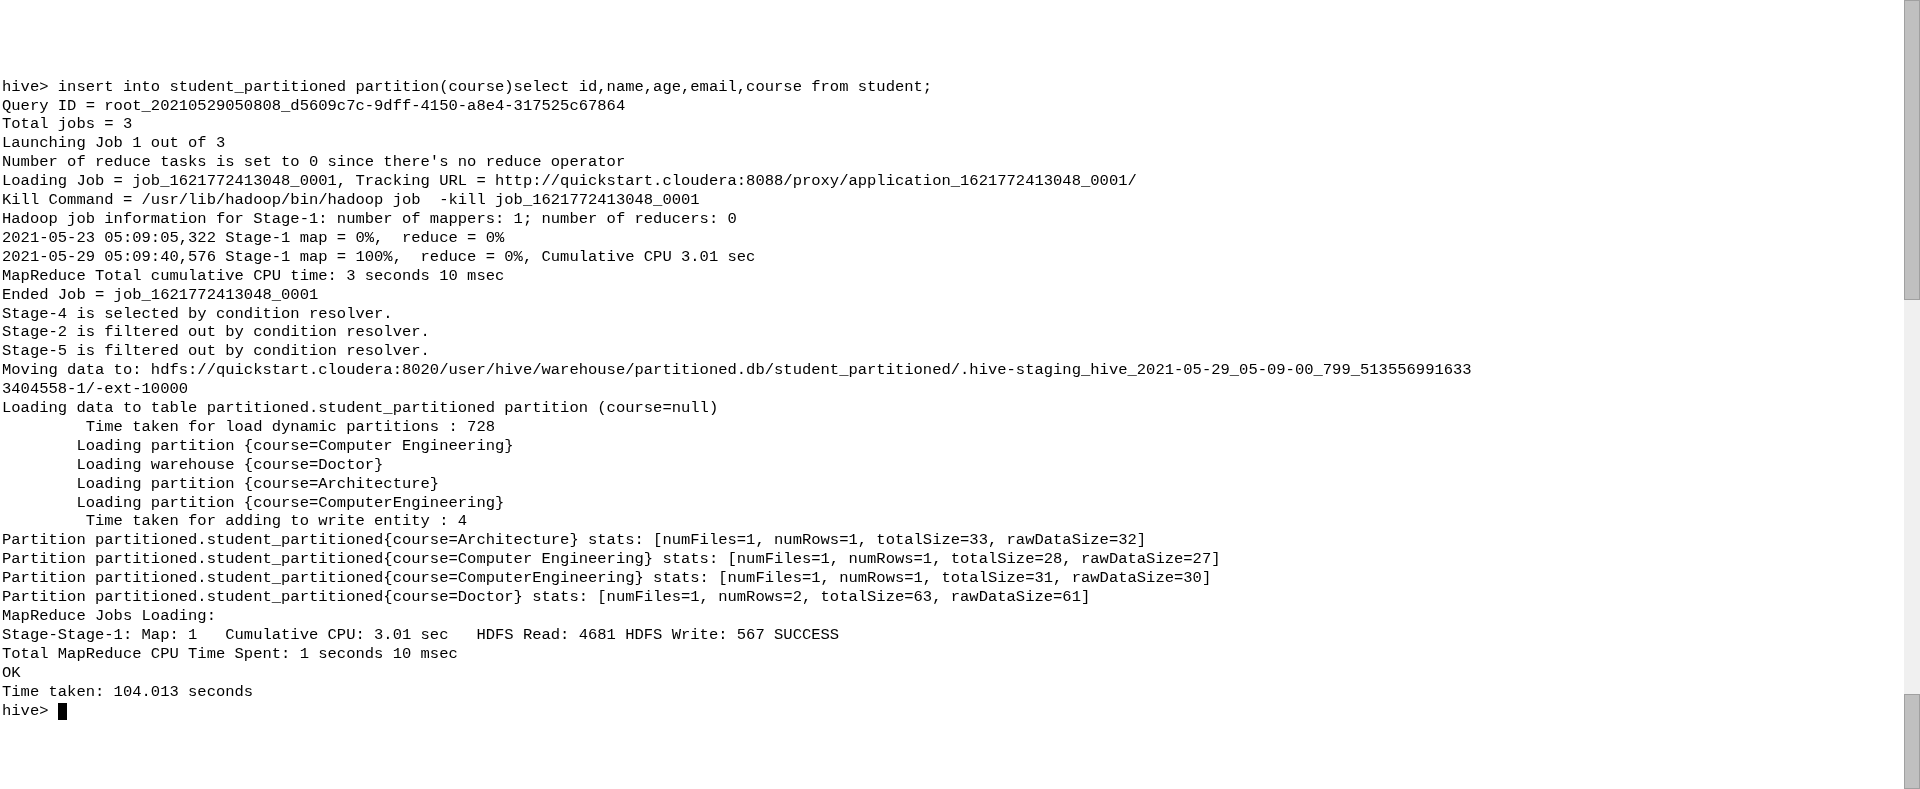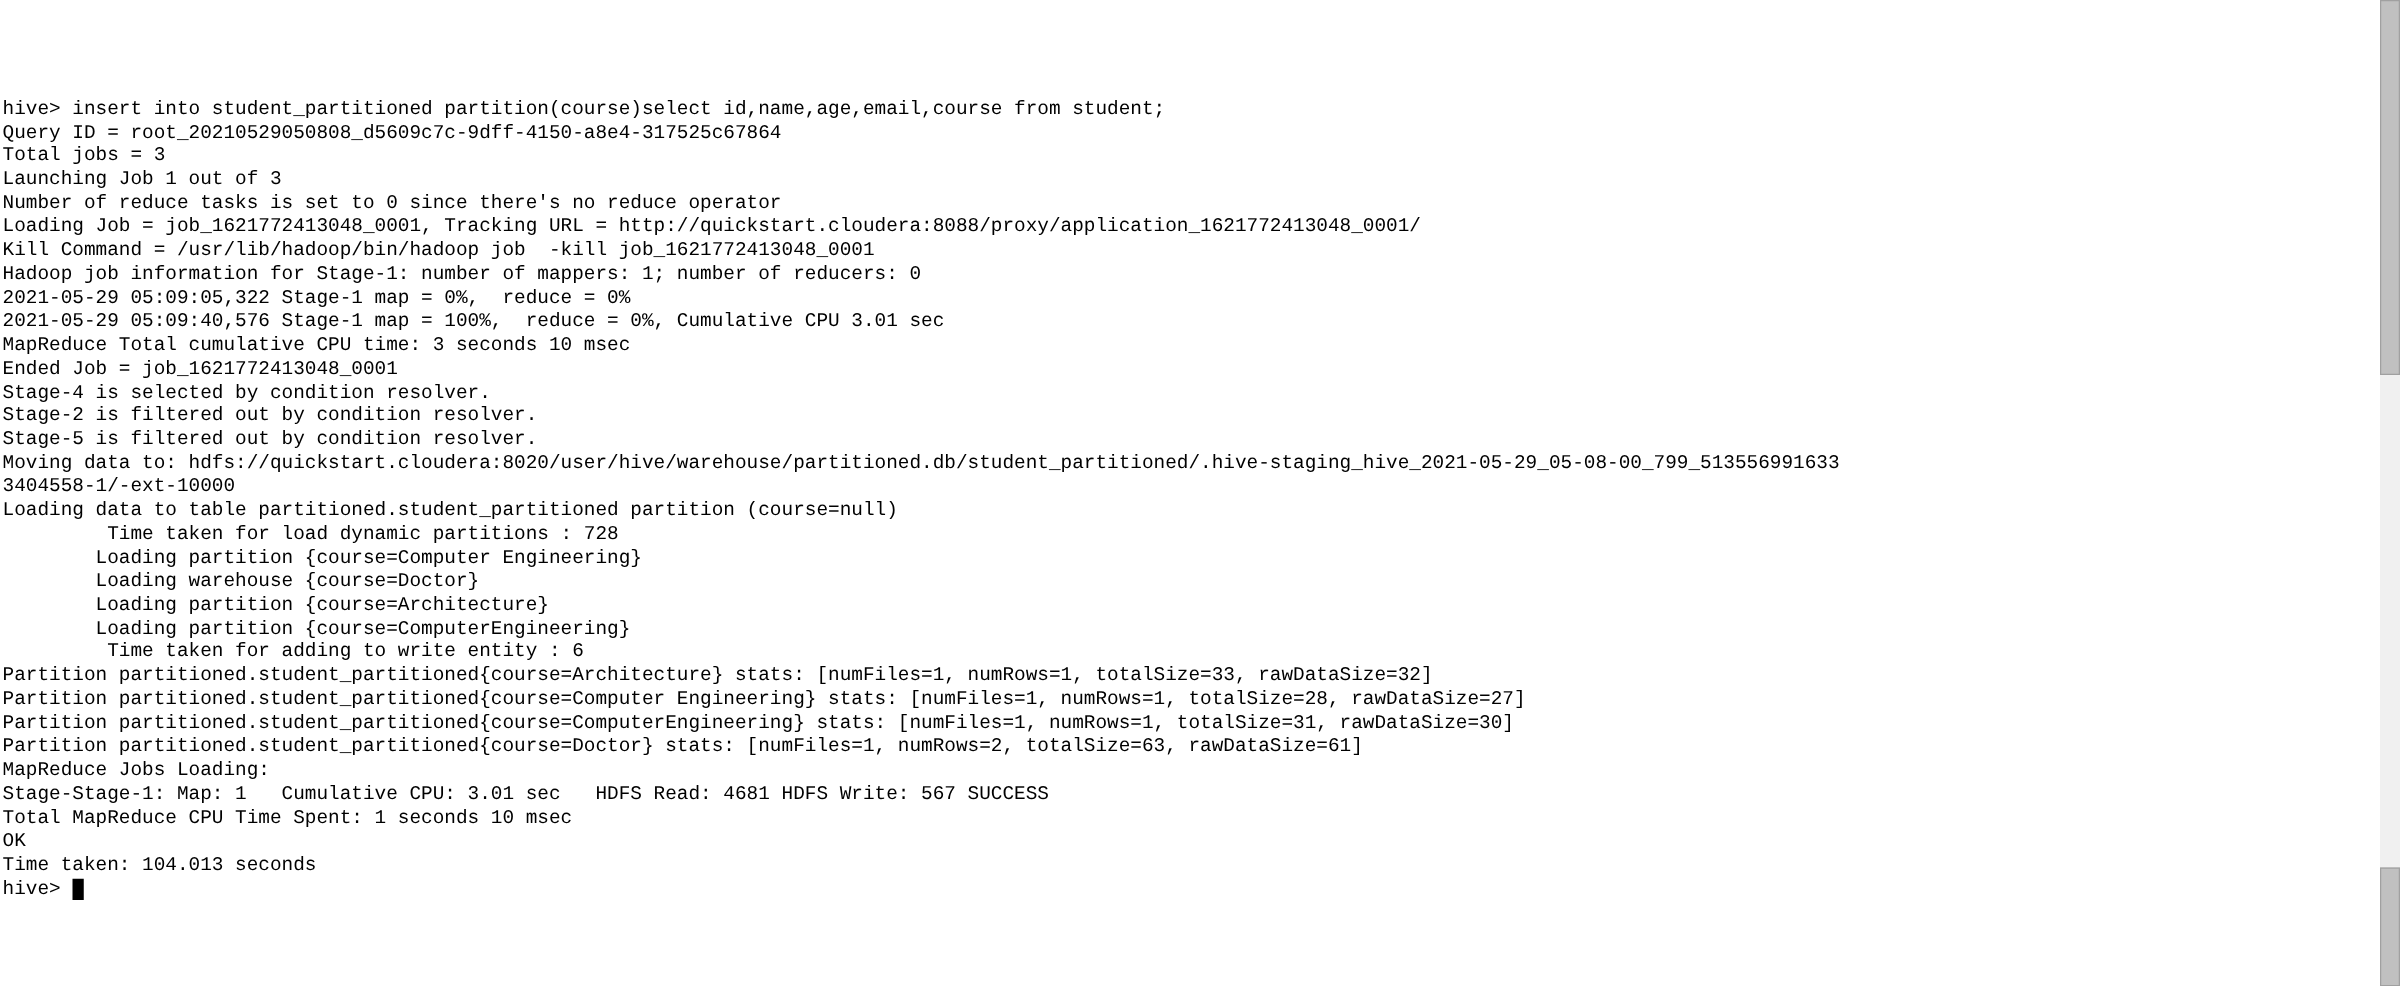--- a/index.html
+++ b/index.html
@@ -58,36 +58,36 @@
 
 
 <div class="terminal"><span>hive&gt; insert into student_partitioned partition(course)select id,name,age,email,course from student;</span>
 <span>Query ID = root_20210529050808_d5609c7c-9dff-4150-a8e4-317525c67864</span>
 <span>Total jobs = 3</span>
 <span>Launching Job 1 out of 3</span>
 <span>Number of reduce tasks is set to 0 since there's no reduce operator</span>
 <span>Loading Job = job_1621772413048_0001, Tracking URL = http://quickstart.cloudera:8088/proxy/application_1621772413048_0001/</span>
 <span>Kill Command = /usr/lib/hadoop/bin/hadoop job  -kill job_1621772413048_0001</span>
 <span>Hadoop job information for Stage-1: number of mappers: 1; number of reducers: 0</span>
-<span>2021-05-29 05:09:05,322 Stage-1 map = 0%,  reduce = 0%</span>
+<span>2021-05-23 05:09:05,322 Stage-1 map = 0%,  reduce = 0%</span>
 <span>2021-05-29 05:09:40,576 Stage-1 map = 100%,  reduce = 0%, Cumulative CPU 3.01 sec</span>
 <span>MapReduce Total cumulative CPU time: 3 seconds 10 msec</span>
 <span>Ended Job = job_1621772413048_0001</span>
 <span>Stage-4 is selected by condition resolver.</span>
 <span>Stage-2 is filtered out by condition resolver.</span>
 <span>Stage-5 is filtered out by condition resolver.</span>
-<span>Moving data to: hdfs://quickstart.cloudera:8020/user/hive/warehouse/partitioned.db/student_partitioned/.hive-staging_hive_2021-05-29_05-08-00_799_513556991633</span>
+<span>Moving data to: hdfs://quickstart.cloudera:8020/user/hive/warehouse/partitioned.db/student_partitioned/.hive-staging_hive_2021-05-29_05-09-00_799_513556991633</span>
 <span>3404558-1/-ext-10000</span>
 <span>Loading data to table partitioned.student_partitioned partition (course=null)</span>
 <span>         Time taken for load dynamic partitions : 728</span>
 <span>        Loading partition {course=Computer Engineering}</span>
 <span>        Loading warehouse {course=Doctor}</span>
 <span>        Loading partition {course=Architecture}</span>
 <span>        Loading partition {course=ComputerEngineering}</span>
-<span>         Time taken for adding to write entity : 6</span>
+<span>         Time taken for adding to write entity : 4</span>
 <span>Partition partitioned.student_partitioned{course=Architecture} stats: [numFiles=1, numRows=1, totalSize=33, rawDataSize=32]</span>
 <span>Partition partitioned.student_partitioned{course=Computer Engineering} stats: [numFiles=1, numRows=1, totalSize=28, rawDataSize=27]</span>
 <span>Partition partitioned.student_partitioned{course=ComputerEngineering} stats: [numFiles=1, numRows=1, totalSize=31, rawDataSize=30]</span>
 <span>Partition partitioned.student_partitioned{course=Doctor} stats: [numFiles=1, numRows=2, totalSize=63, rawDataSize=61]</span>
 <span>MapReduce Jobs Loading:</span>
 <span>Stage-Stage-1: Map: 1   Cumulative CPU: 3.01 sec   HDFS Read: 4681 HDFS Write: 567 SUCCESS</span>
 <span>Total MapReduce CPU Time Spent: 1 seconds 10 msec</span>
 <span>OK</span>
 <span>Time taken: 104.013 seconds</span>
 <span>hive&gt; </span><span class="cursor"></span></div>

